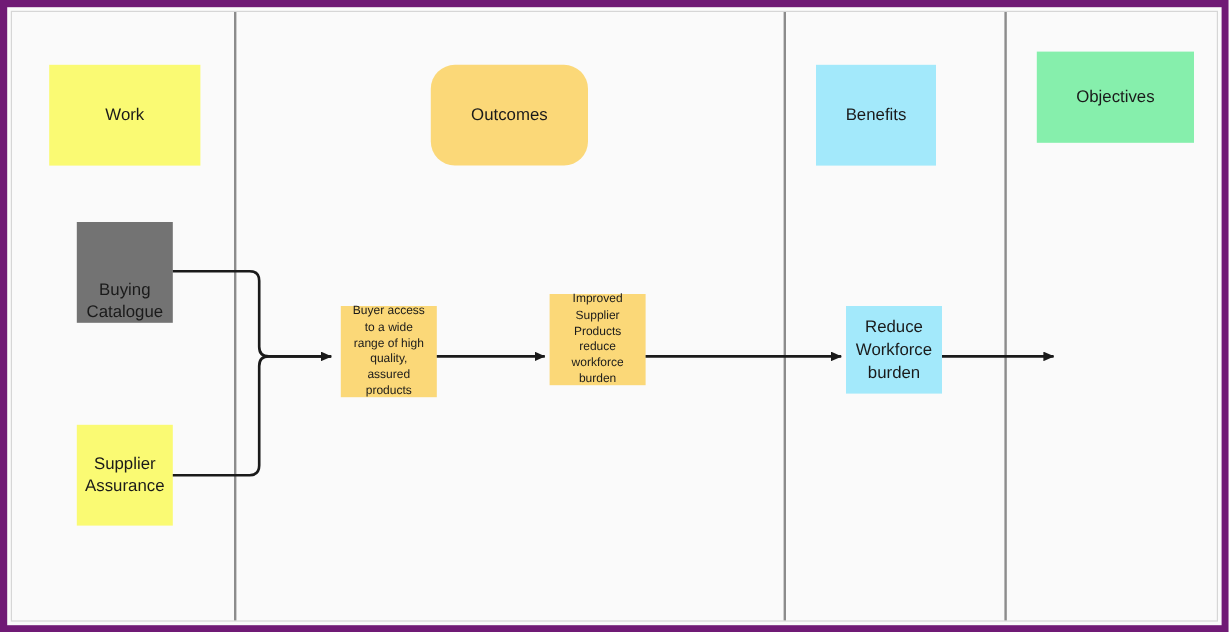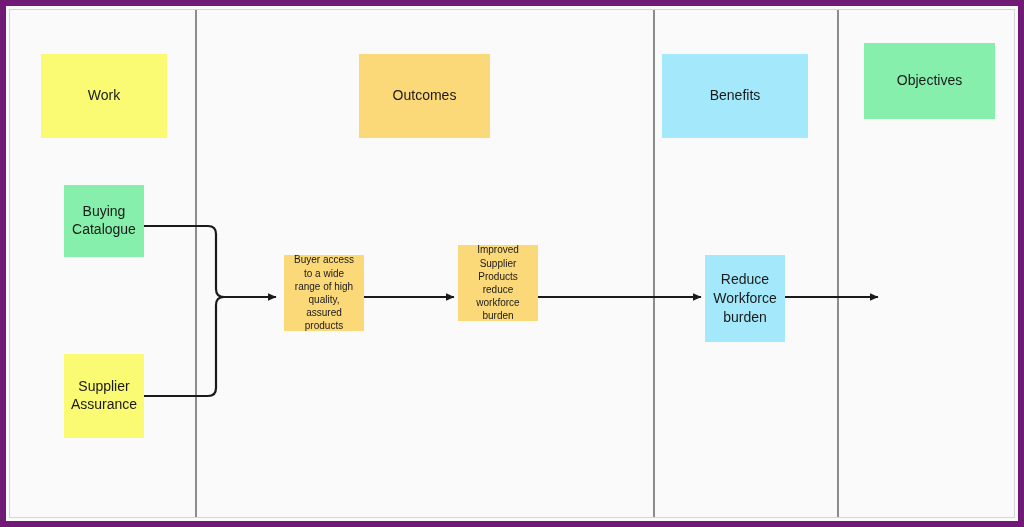--- a/index.html
+++ b/index.html
@@ -82,49 +82,49 @@
 <div id="canvas">
 
   <div class="swimlane-divider" style="left:189px;"></div>
   <div class="swimlane-divider" style="left:647px;"></div>
   <div class="swimlane-divider" style="left:831px;"></div>
 
   <div class="note header-note" style="left:35px; top:48px; width:126px; height:84px; background:#fafa73;">
     <div class="note-inner">Work</div>
   </div>
 
-  <div class="note header-note" style="left:353px; top:48px; width:131px; height:84px; background:#fbd878;">
+  <div class="note header-note" style="left:353px; top:48px; width:131px; height:84px; background:#fbd878;border-radius:20px;">
     <div class="note-inner">Outcomes</div>
   </div>
 
-  <div class="note header-note" style="left:656px; top:48px; width:146px; height:84px; background:#a3e9fb;">
+  <div class="note header-note" style="left:674px; top:48px; width:100px; height:84px; background:#a3e9fb;">
     <div class="note-inner">Benefits</div>
   </div>
 
   <div class="note header-note" style="left:858px; top:37px; width:131px; height:76px; background:#86efac;align-items:center;">
     <div class="note-inner">Objectives</div>
   </div>
 
-  <div class="note work-note" style="left:58px; top:179px; width:80px; height:72px; background:#86efac;">
+  <div class="note work-note" style="left:58px; top:179px; width:80px; height:84px; background:#737373;align-items:flex-end;">
     <div class="note-inner">Buying Catalogue</div>
   </div>
 
   <div class="note work-note" style="left:58px; top:348px; width:80px; height:84px; background:#fafa73;">
     <div class="note-inner">Supplier Assurance</div>
   </div>
 
   <div class="note detail-note" style="left:278px; top:249px; width:80px; height:76px; background:#fbd878;">
     <div class="note-inner">Buyer access to a wide range of high quality, assured products</div>
   </div>
 
   <div class="note detail-note" style="left:452px; top:239px; width:80px; height:76px; background:#fbd878;">
     <div class="note-inner">Improved Supplier Products reduce workforce burden</div>
   </div>
 
-  <div class="note benefit-note" style="left:699px; top:249px; width:80px; height:87px; background:#a3e9fb;">
+  <div class="note benefit-note" style="left:699px; top:249px; width:80px; height:73px; background:#a3e9fb;">
     <div class="note-inner">Reduce Workforce burden</div>
   </div>
 
 
   <svg class="connectors" viewBox="0 0 1024 527">
     <defs>
       <marker id="arrowhead" markerWidth="9" markerHeight="8" refX="8.5" refY="4" orient="auto" markerUnits="userSpaceOnUse">
         <path d="M0,0 L9,4 L0,8 z" fill="#1a1a1a"></path>
       </marker>
     </defs>

